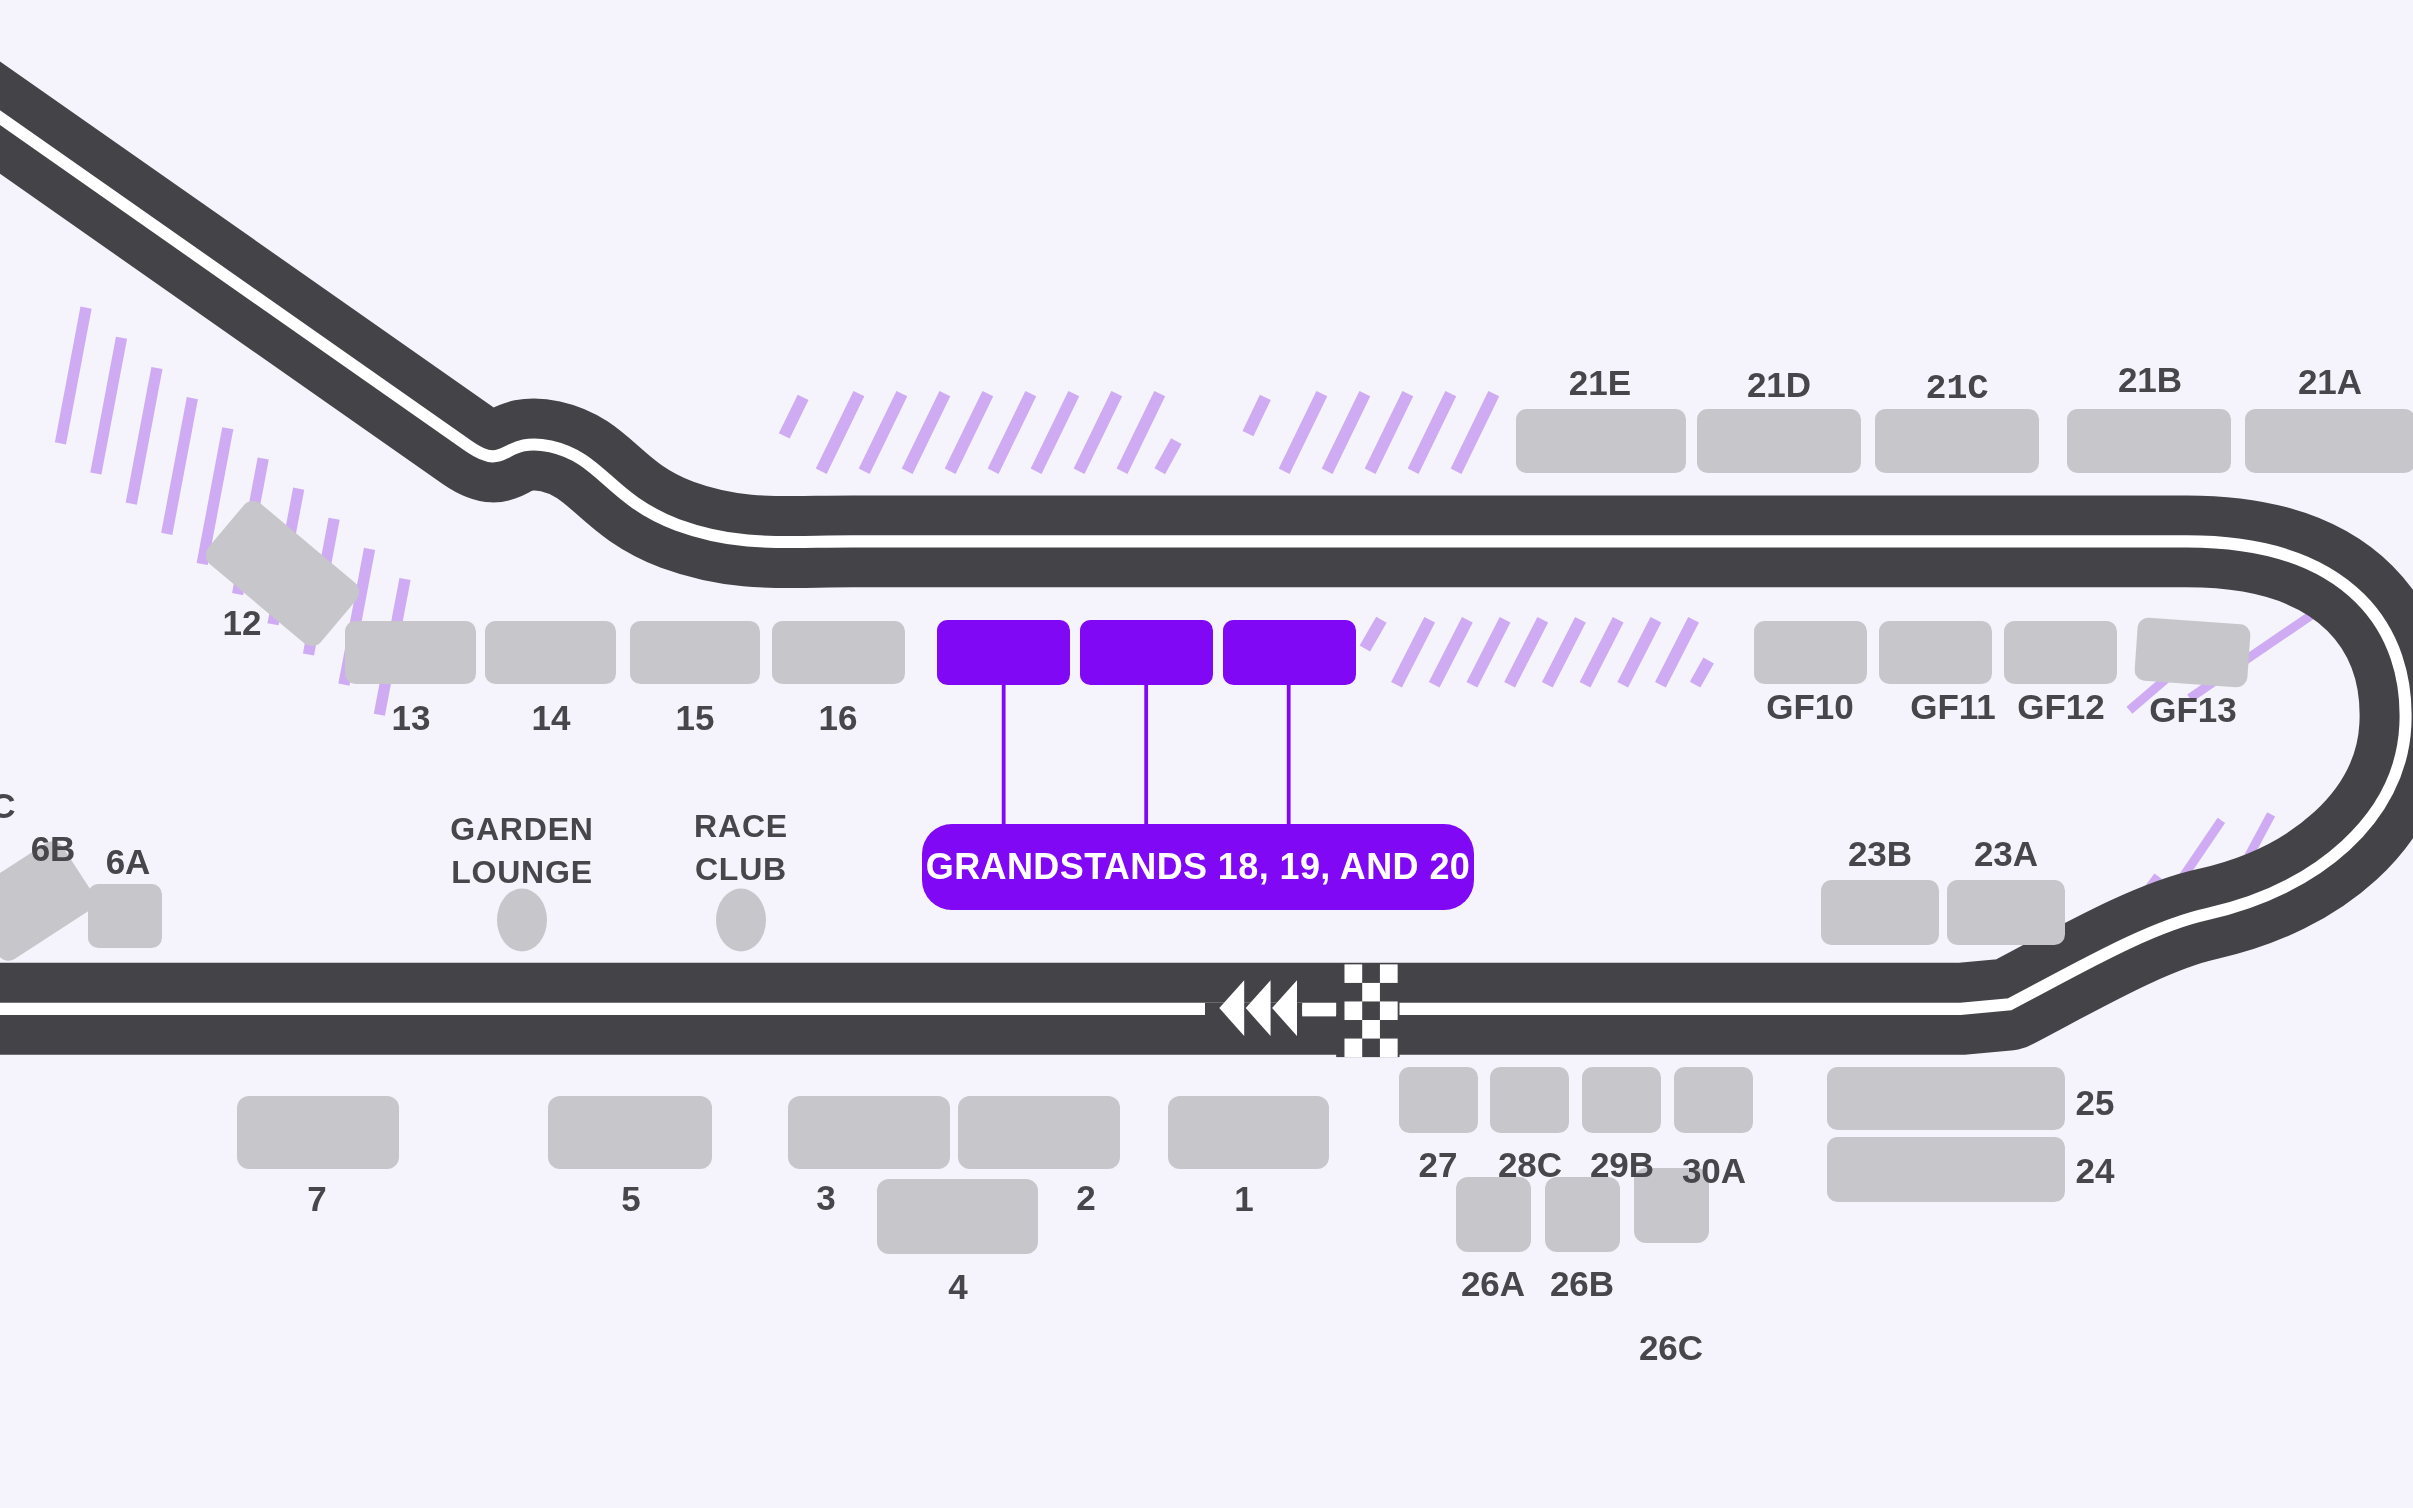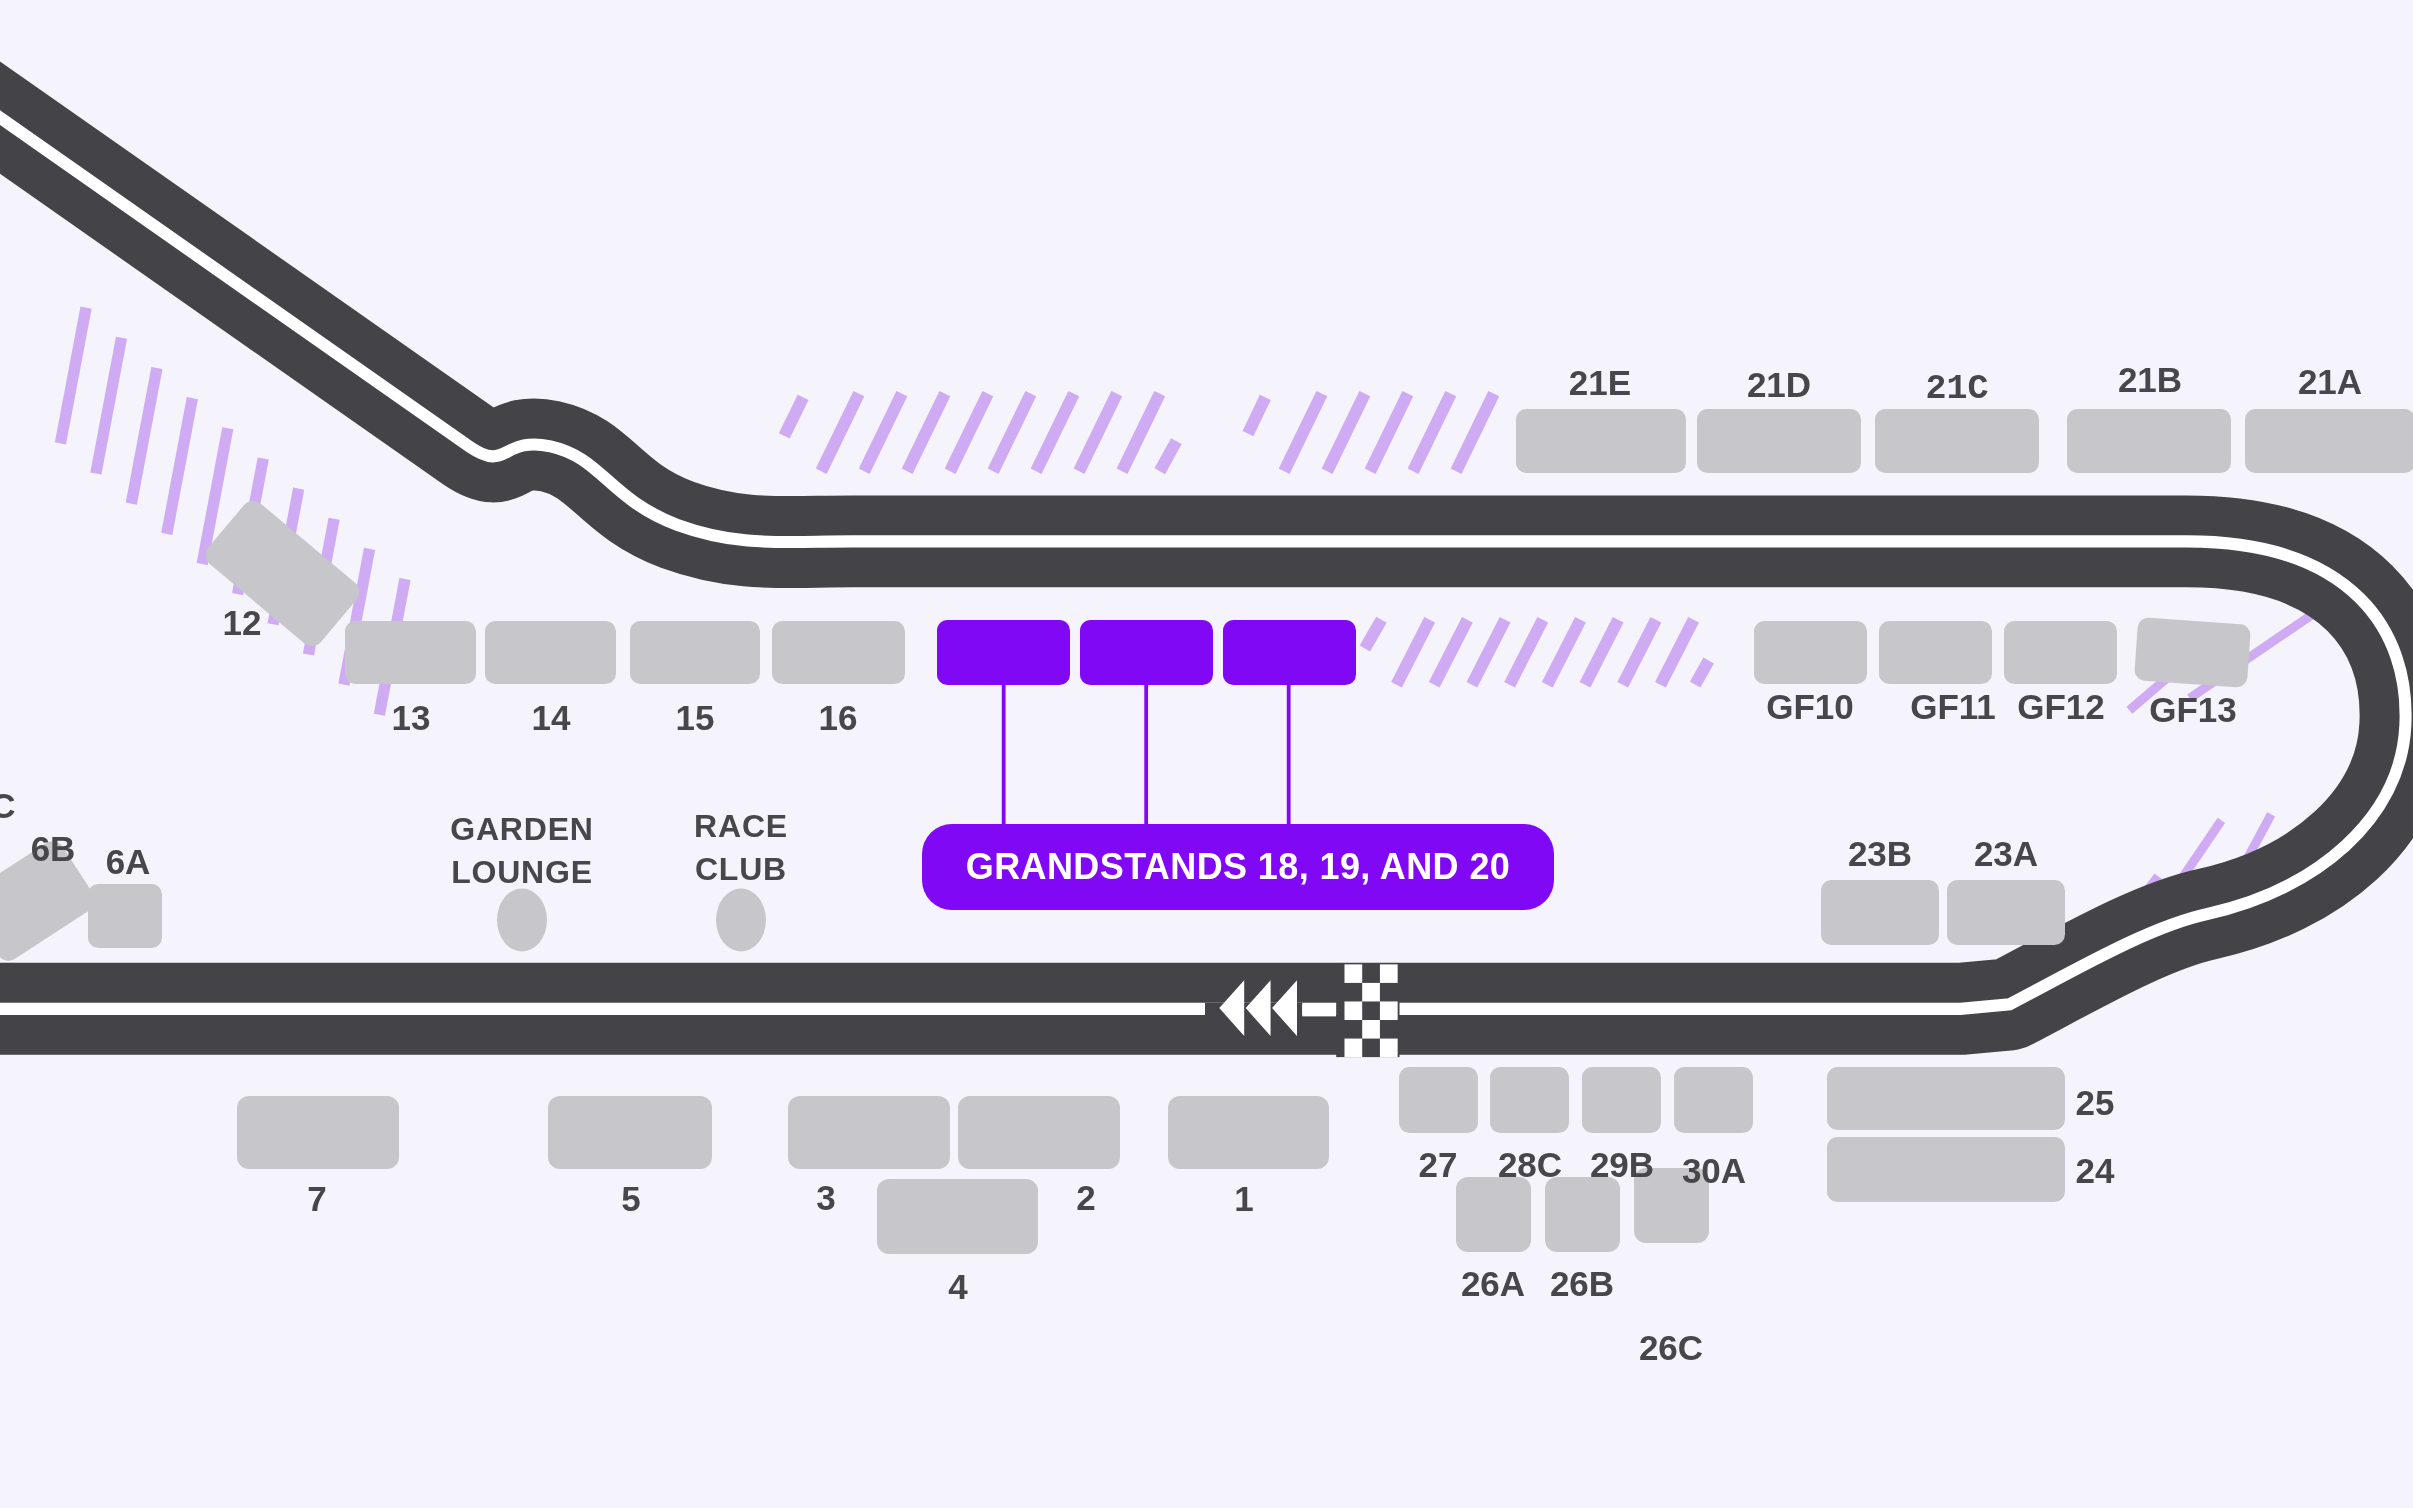--- a/index.html
+++ b/index.html
@@ -185,15 +185,15 @@
         <div>LOUNGE</div>
       </div>
       <div class="venue-dot" style="left: 522px; top: 920px; width: 50px; height: 63px; background: rgb(199, 198, 202);"></div>
       <div class="venue-label" style="left: 741px; top: 848px;">
         <div>RACE</div>
         <div>CLUB</div>
       </div>
       <div class="venue-dot" style="left: 741px; top: 920px; width: 50px; height: 63px; background: rgb(199, 198, 202);"></div>
     </div>
 
-  <div class="callout-pill" id="callout-pill" style="left: 922px; top: 824px; width: 632px; height: 86px; background: rgb(128, 8, 245);">GRANDSTANDS 18, 19, AND 20</div>
+  <div class="callout-pill" id="callout-pill" style="left: 922px; top: 824px; width: 552px; height: 86px; background: rgb(128, 8, 245);">GRANDSTANDS 18, 19, AND 20</div>
 </div>
 
 
 </body></html>

